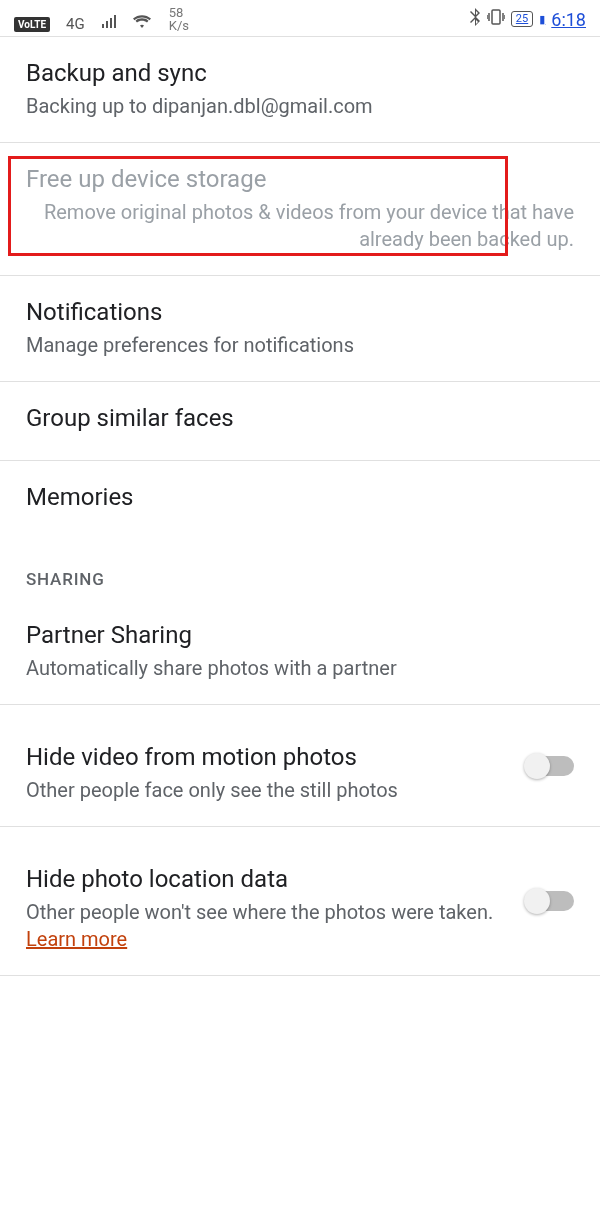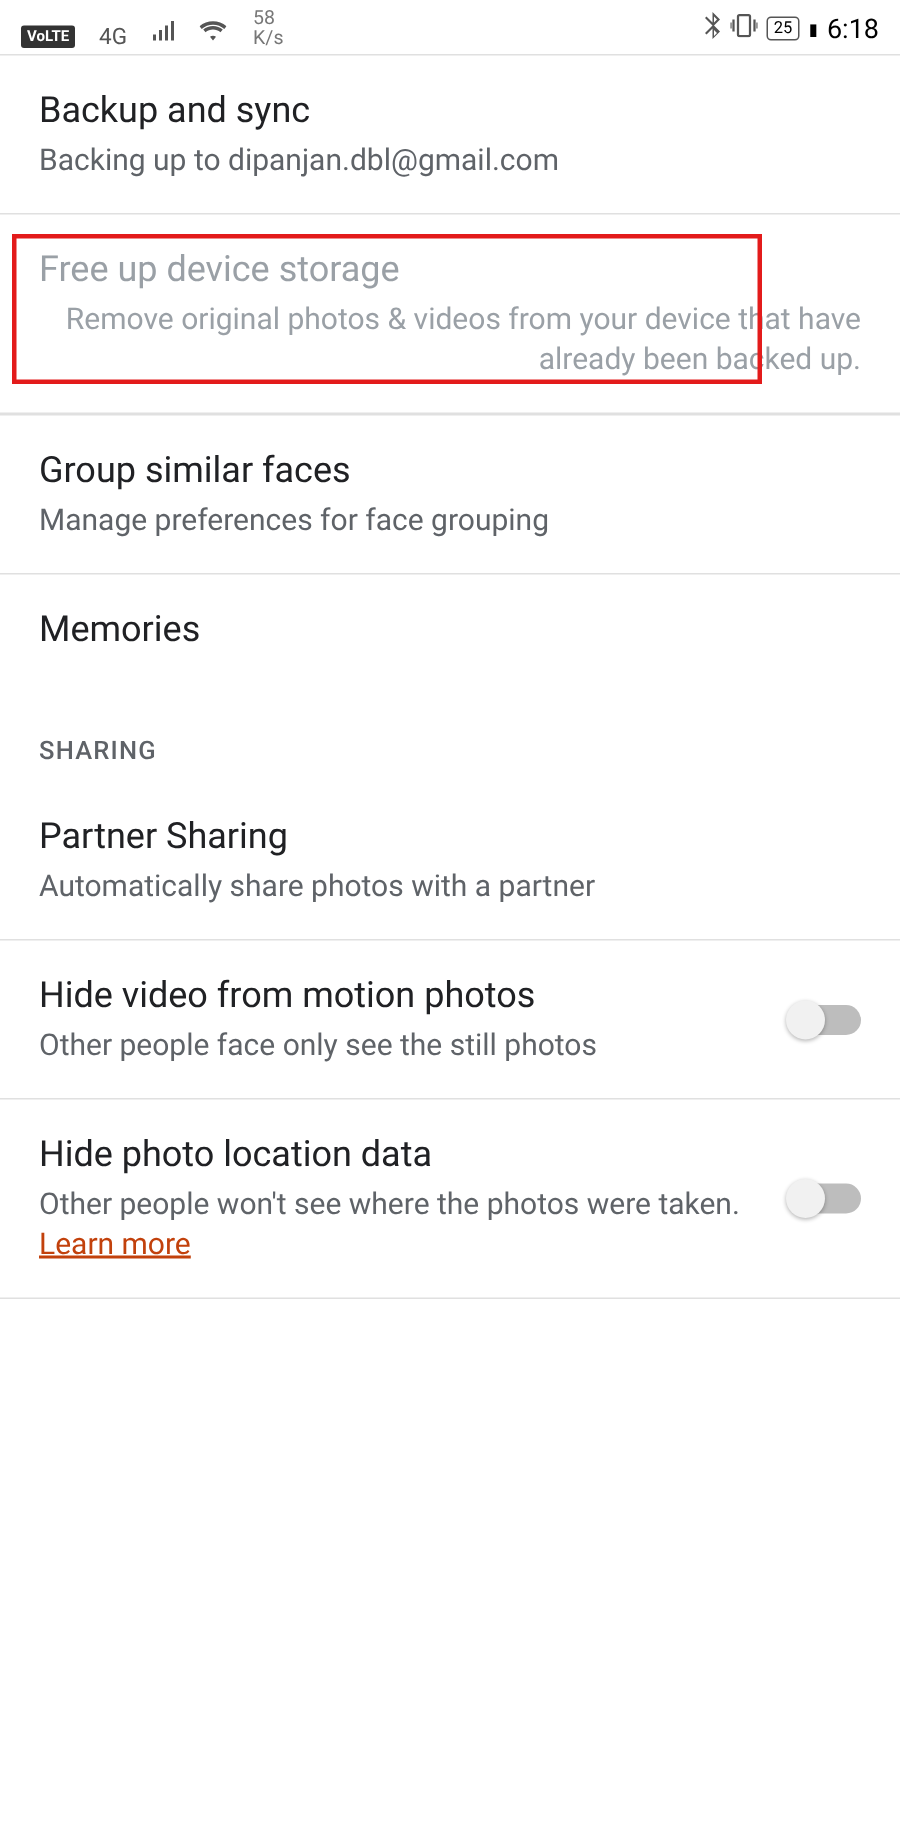--- a/index.html
+++ b/index.html
@@ -39,21 +39,22 @@
     .signal-4g {
       font-size: 15px;
       color: #555;
       line-height: 1;
     }
     .status-right {
       display: flex;
       align-items: center;
       gap: 6px;
       font-size: 15px;
-      color: #000000;
+      color: #1d4ed8;
+      text-decoration: underline;
     }
     .battery-box {
       border: 1.5px solid #555;
       padding: 0 4px;
       font-size: 11px;
       border-radius: 3px;
       line-height: 1.2;
     }
     .ks-block {
       display: flex;
@@ -125,20 +126,21 @@
     }
     .setting-row {
       display: flex;
       align-items: center;
       justify-content: space-between;
       padding: 22px 26px;
     }
     .setting-row .text {
       flex: 1;
       padding-right: 16px;
+      margin-top: 16px;
     }
     .toggle {
       width: 48px;
       height: 20px;
       background: #bdbdbd;
       border-radius: 10px;
       position: relative;
       cursor: pointer;
     }
     .toggle-knob {
@@ -212,26 +214,29 @@
 
   <div class="divider"></div>
 
   <div class="setting disabled">
     <div class="setting-title">Free up device storage</div>
     <div class="setting-sub">Remove original photos &amp; videos from your device that have already been backed up.</div>
   </div>
 
   <div class="divider"></div>
 
+  <div class="setting">
+    <div class="setting-title">Notifications</div>
+    <div class="setting-sub">Manage preferences for notifications</div>
+  </div>
 
   <div class="divider"></div>
 
   <div class="setting">
     <div class="setting-title">Group similar faces</div>
-    <div class="setting-sub">Manage preferences for face grouping</div>
   </div>
 
   <div class="divider"></div>
 
   <div class="setting">
     <div class="setting-title">Memories</div>
   </div>
 
   <div class="section-header">SHARING</div>
 

